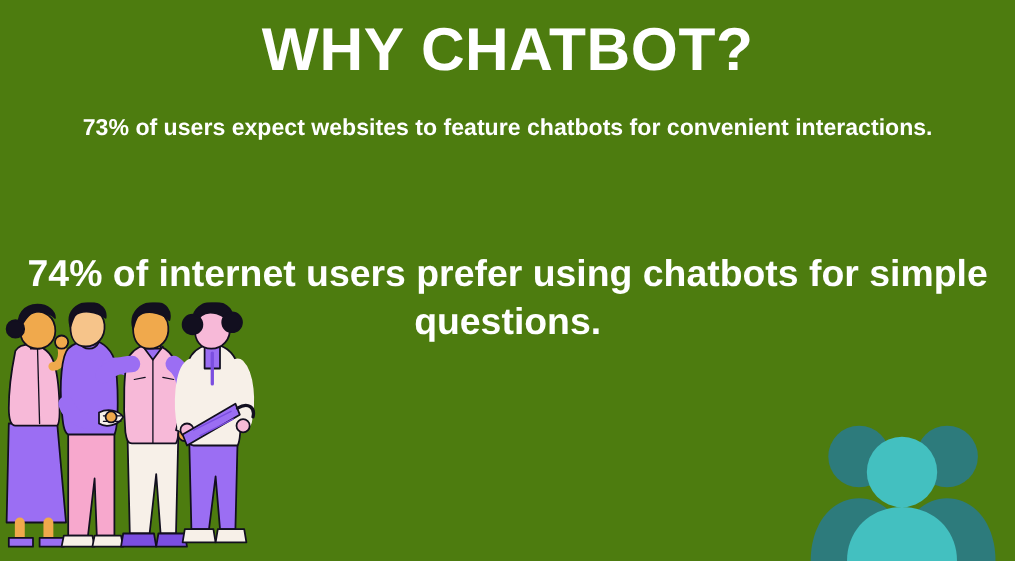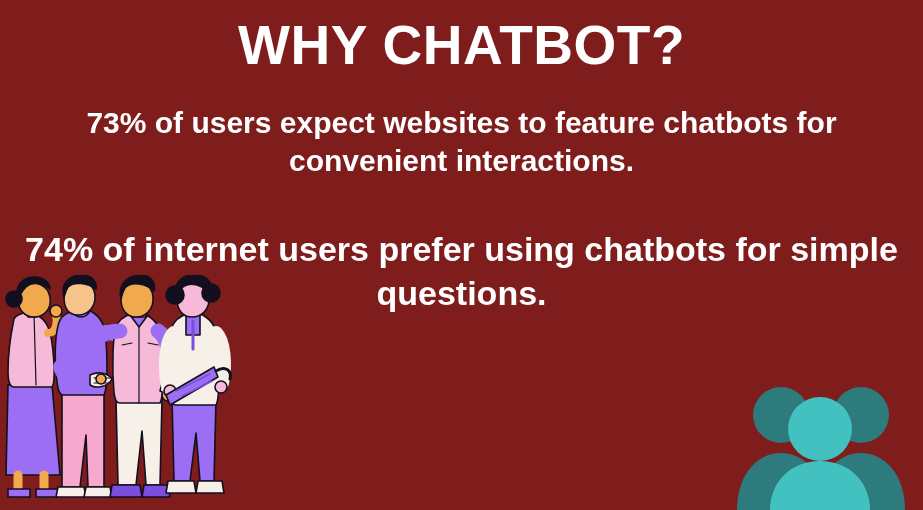--- a/index.html
+++ b/index.html
@@ -9,21 +9,21 @@
   body {
     width: 923px;
     height: 510px;
     overflow: hidden;
     font-family: "Liberation Sans", sans-serif;
   }
   #slide {
     position: relative;
     width: 923px;
     height: 510px;
-    background: #7f1d1d;
+    background: #4d7c0f;
     overflow: hidden;
     text-decoration: underline;
   }
 
   
   #headline {
     position: absolute;
     top: 16px;
     left: 0;
     width: 923px;
@@ -41,21 +41,21 @@
     left: 0;
     width: 923px;
     text-align: center;
     color: #ffffff;
     font-family: "Liberation Sans", sans-serif;
     font-weight: bold;
     line-height: 1.28;
   }
   #stat-1 {
     top: 104px;
-    font-size: 30px;
+    font-size: 21px;
     padding: 0 34px;
     width: 855px;
   }
   #stat-2 {
     top: 228px;
     font-size: 34px;
     padding: 0 18px;
     width: 887px;
   }
 

